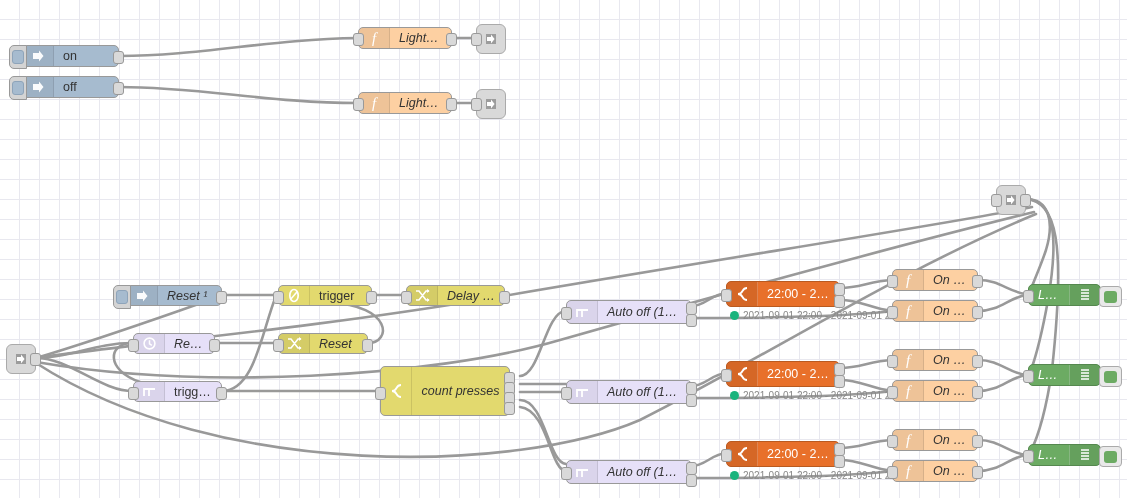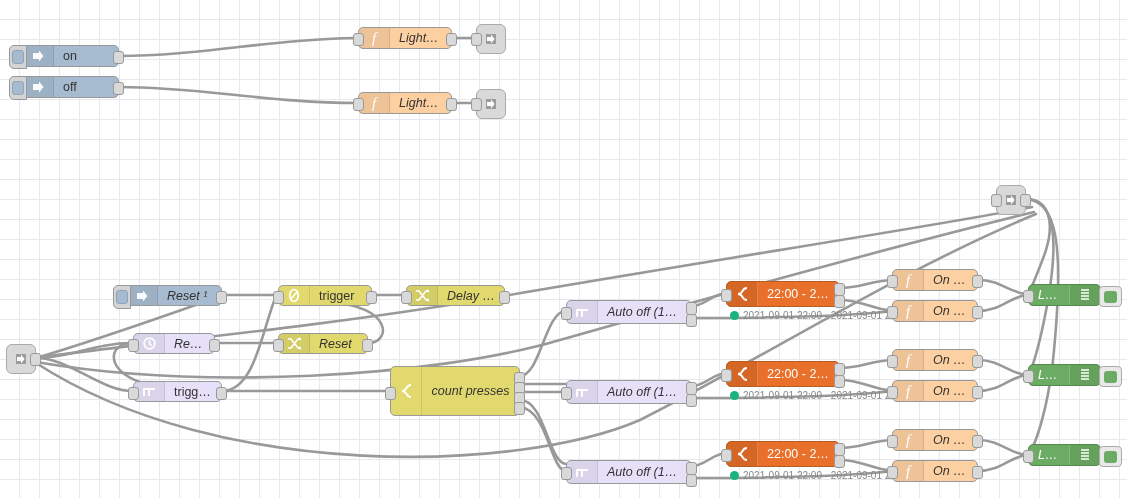--- a/index.html
+++ b/index.html
@@ -341,21 +341,21 @@
     <div class="icon-box">
       <svg class="gl" width="15" height="15" viewBox="0 0 15 15">
           <path d="M2 12V5h5v7M7 5h6" stroke="#fff" stroke-width="1.8" fill="none"></path>
         </svg>
     </div>
     <div class="lbl">trigger 1s</div>
     <div class="port in" style="top:5px;"></div>
     <div class="port out" style="top:5px;"></div>
   </div>
 
-  <div class="node n-switch" style="left:390px;top:366px;width:130px;height:50px;">
+  <div class="node n-switch" style="left:380px;top:366px;width:130px;height:50px;">
     <div class="icon-box">
       <svg class="gl" width="15" height="16" viewBox="0 0 15 16">
           <path d="M12 2C6 2 9 8 3 8c6 0 3 6 9 6" stroke="#fff" stroke-width="1.8" fill="none"></path>
         </svg>
     </div>
     <div class="lbl it ctr">count presses</div>
     <div class="port in" style="top:20px;"></div>
     <div class="port out" style="top:5px;"></div>
     <div class="port out" style="top:15px;"></div>
     <div class="port out" style="top:25px;"></div>

